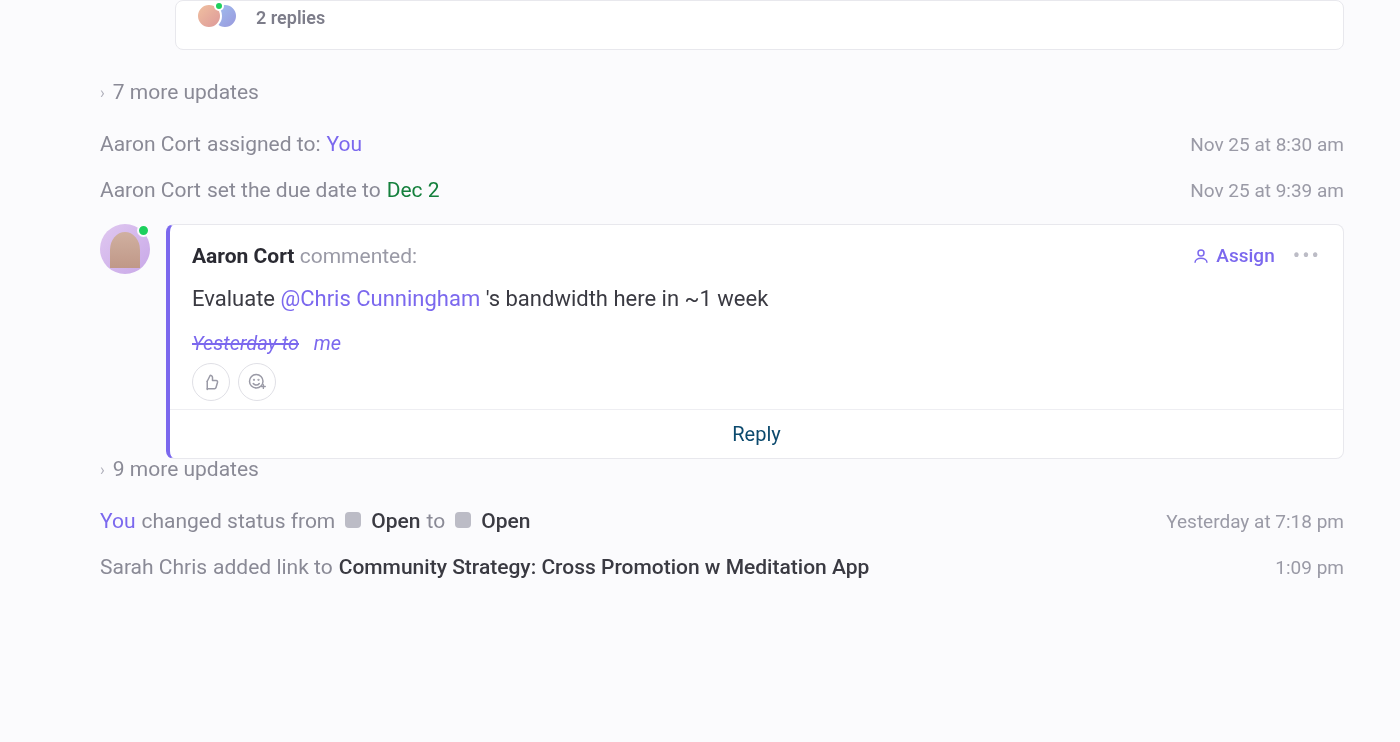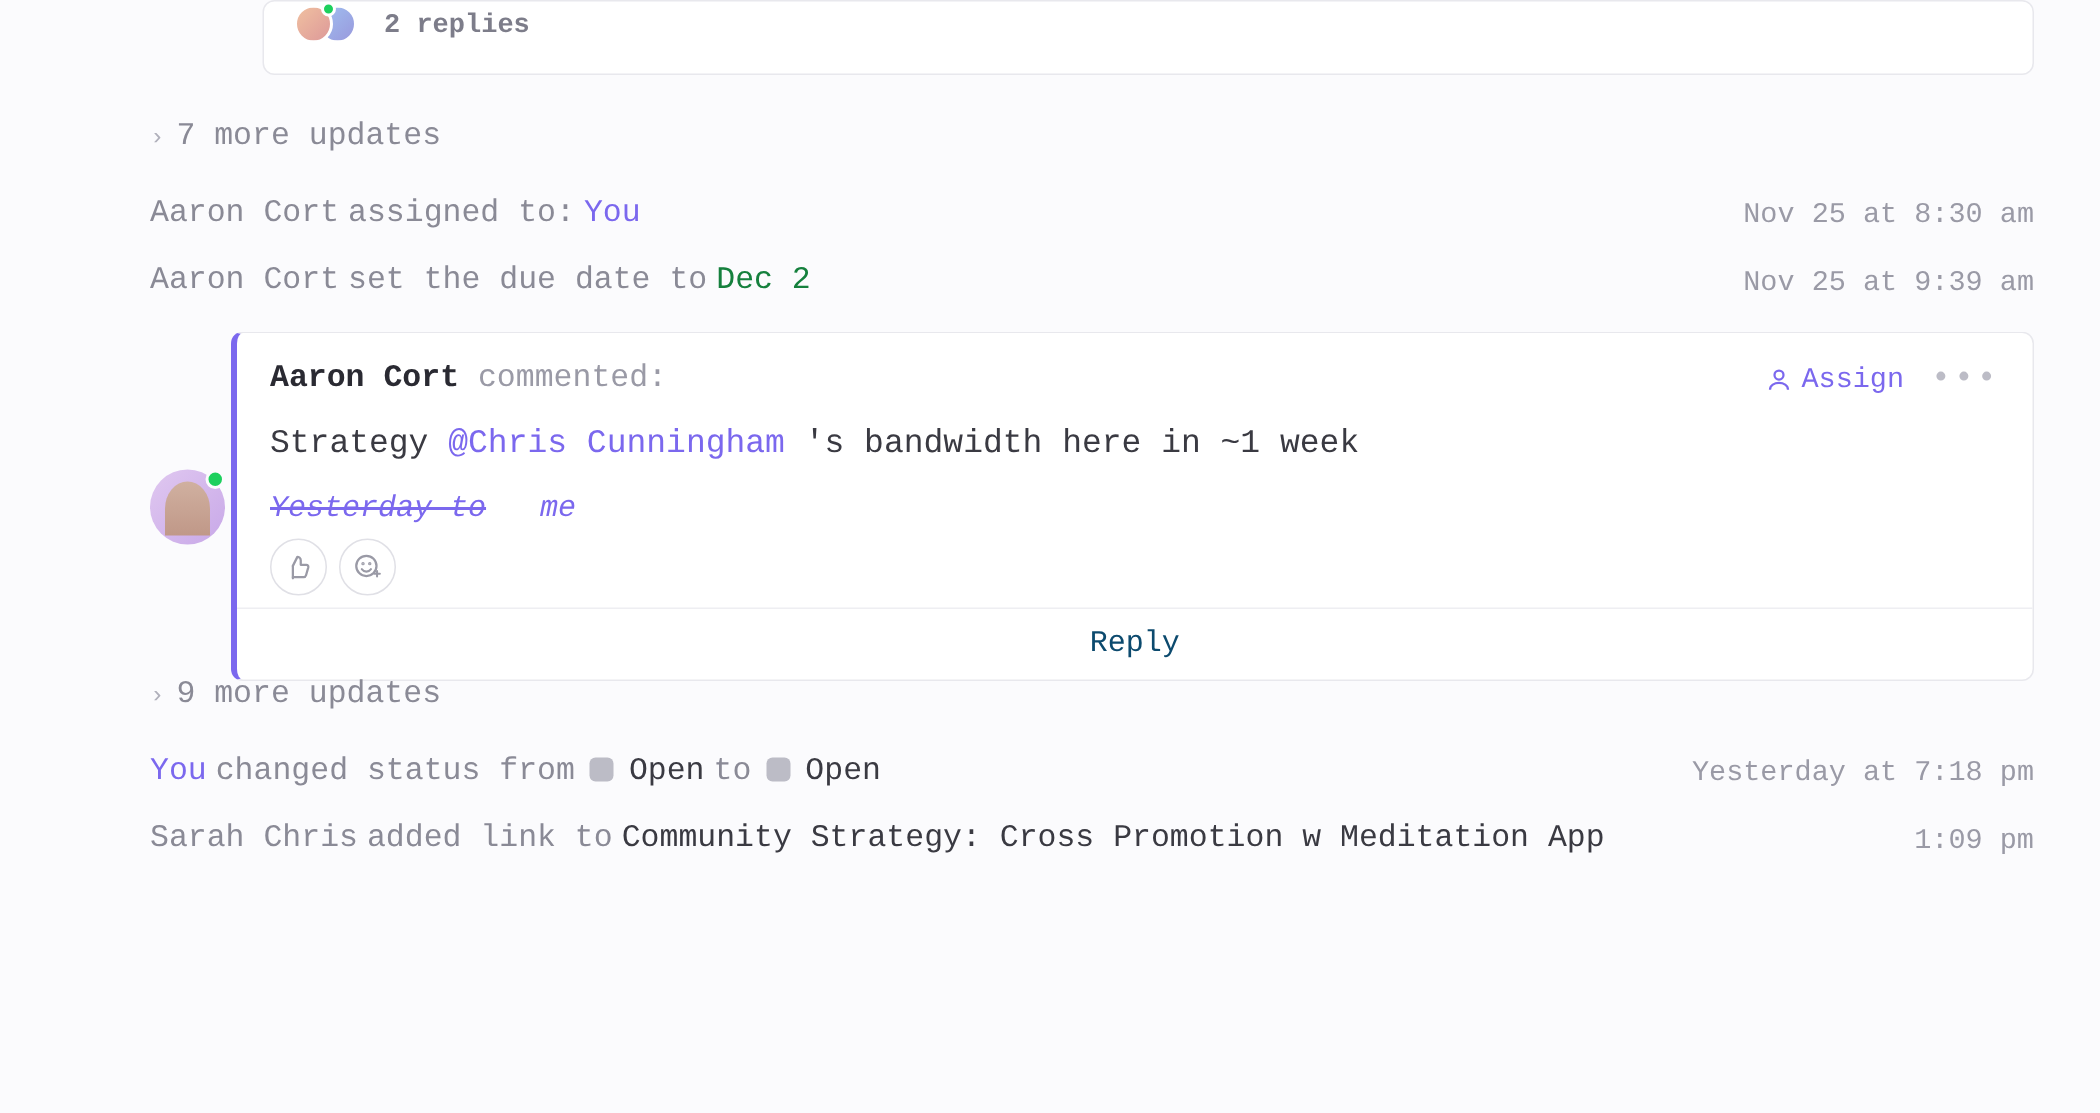--- a/index.html
+++ b/index.html
@@ -5,22 +5,21 @@
     * { box-sizing: border-box; margin: 0; padding: 0; }
     body {
       font-family: -apple-system, BlinkMacSystemFont, 'Segoe UI', Roboto, sans-serif;
       background: #fbfbfd;
       width: 1400px;
       height: 742px;
       overflow: hidden;
       color: #3a3a3a;
     }
     .container {
-      padding: 0 44px 0 100px;
-      font-family: Liberation Mono, monospace;
+      padding: 0 56px 0 100px;
     }
     .thread-card {
       background: #fff;
       border: 1px solid #e8e8ed;
       border-radius: 8px;
       margin-left: 75px;
       margin-bottom: 30px;
       padding: 0 20px 10px 20px;
     }
     .replies-row {
@@ -68,22 +67,22 @@
       gap: 8px;
       color: #8a8a96;
       font-size: 21px;
       margin: 22px 0 28px 0;
       cursor: pointer;
     }
     .chev { color: #b0b0bb; font-size: 16px; }
 
     .comment-block {
       display: flex;
-      gap: 4px;
-      align-items: center;
+      gap: 16px;
+      align-items: flex-start;
       margin: 14px 0 10px 0;
     }
     .avatar-lg {
       width: 50px; height: 50px; border-radius: 50%;
       background: linear-gradient(135deg, #e0c8f0, #c8a8e8);
       position: relative; flex-shrink: 0;
     }
     .avatar-lg::after {
       content:''; position:absolute; width: 30px; height: 36px; border-radius: 50% 50% 0 0;
       background: linear-gradient(#d0b0a0,#c09888); left: 10px; top: 8px;
@@ -241,21 +240,21 @@
             <svg width="18" height="18" viewBox="0 0 24 24" fill="none" stroke="#7b68ee" stroke-width="2">
                 <circle cx="12" cy="8" r="4"></circle>
                 <path d="M4 21c0-4 4-6 8-6s8 2 8 6"></path>
               </svg>
             <span>Assign</span>
           </div>
           <div class="more-dots">•••</div>
         </div>
       </div>
       <div class="comment-body">
-        <span>Strategy </span><span class="mention">@Chris Cunningham</span><span> 's bandwidth here in ~1 week</span>
+        <span>Evaluate </span><span class="mention">@Chris Cunningham</span><span> 's bandwidth here in ~1 week</span>
       </div>
       <div class="comment-meta">
         <div class="assigned-to">
           <span class="struck">Yesterday to</span>
           <span>&nbsp;</span>
           <span>me</span>
         </div>
       </div>
       <div class="reactions-row">
         <div class="react-btn">

